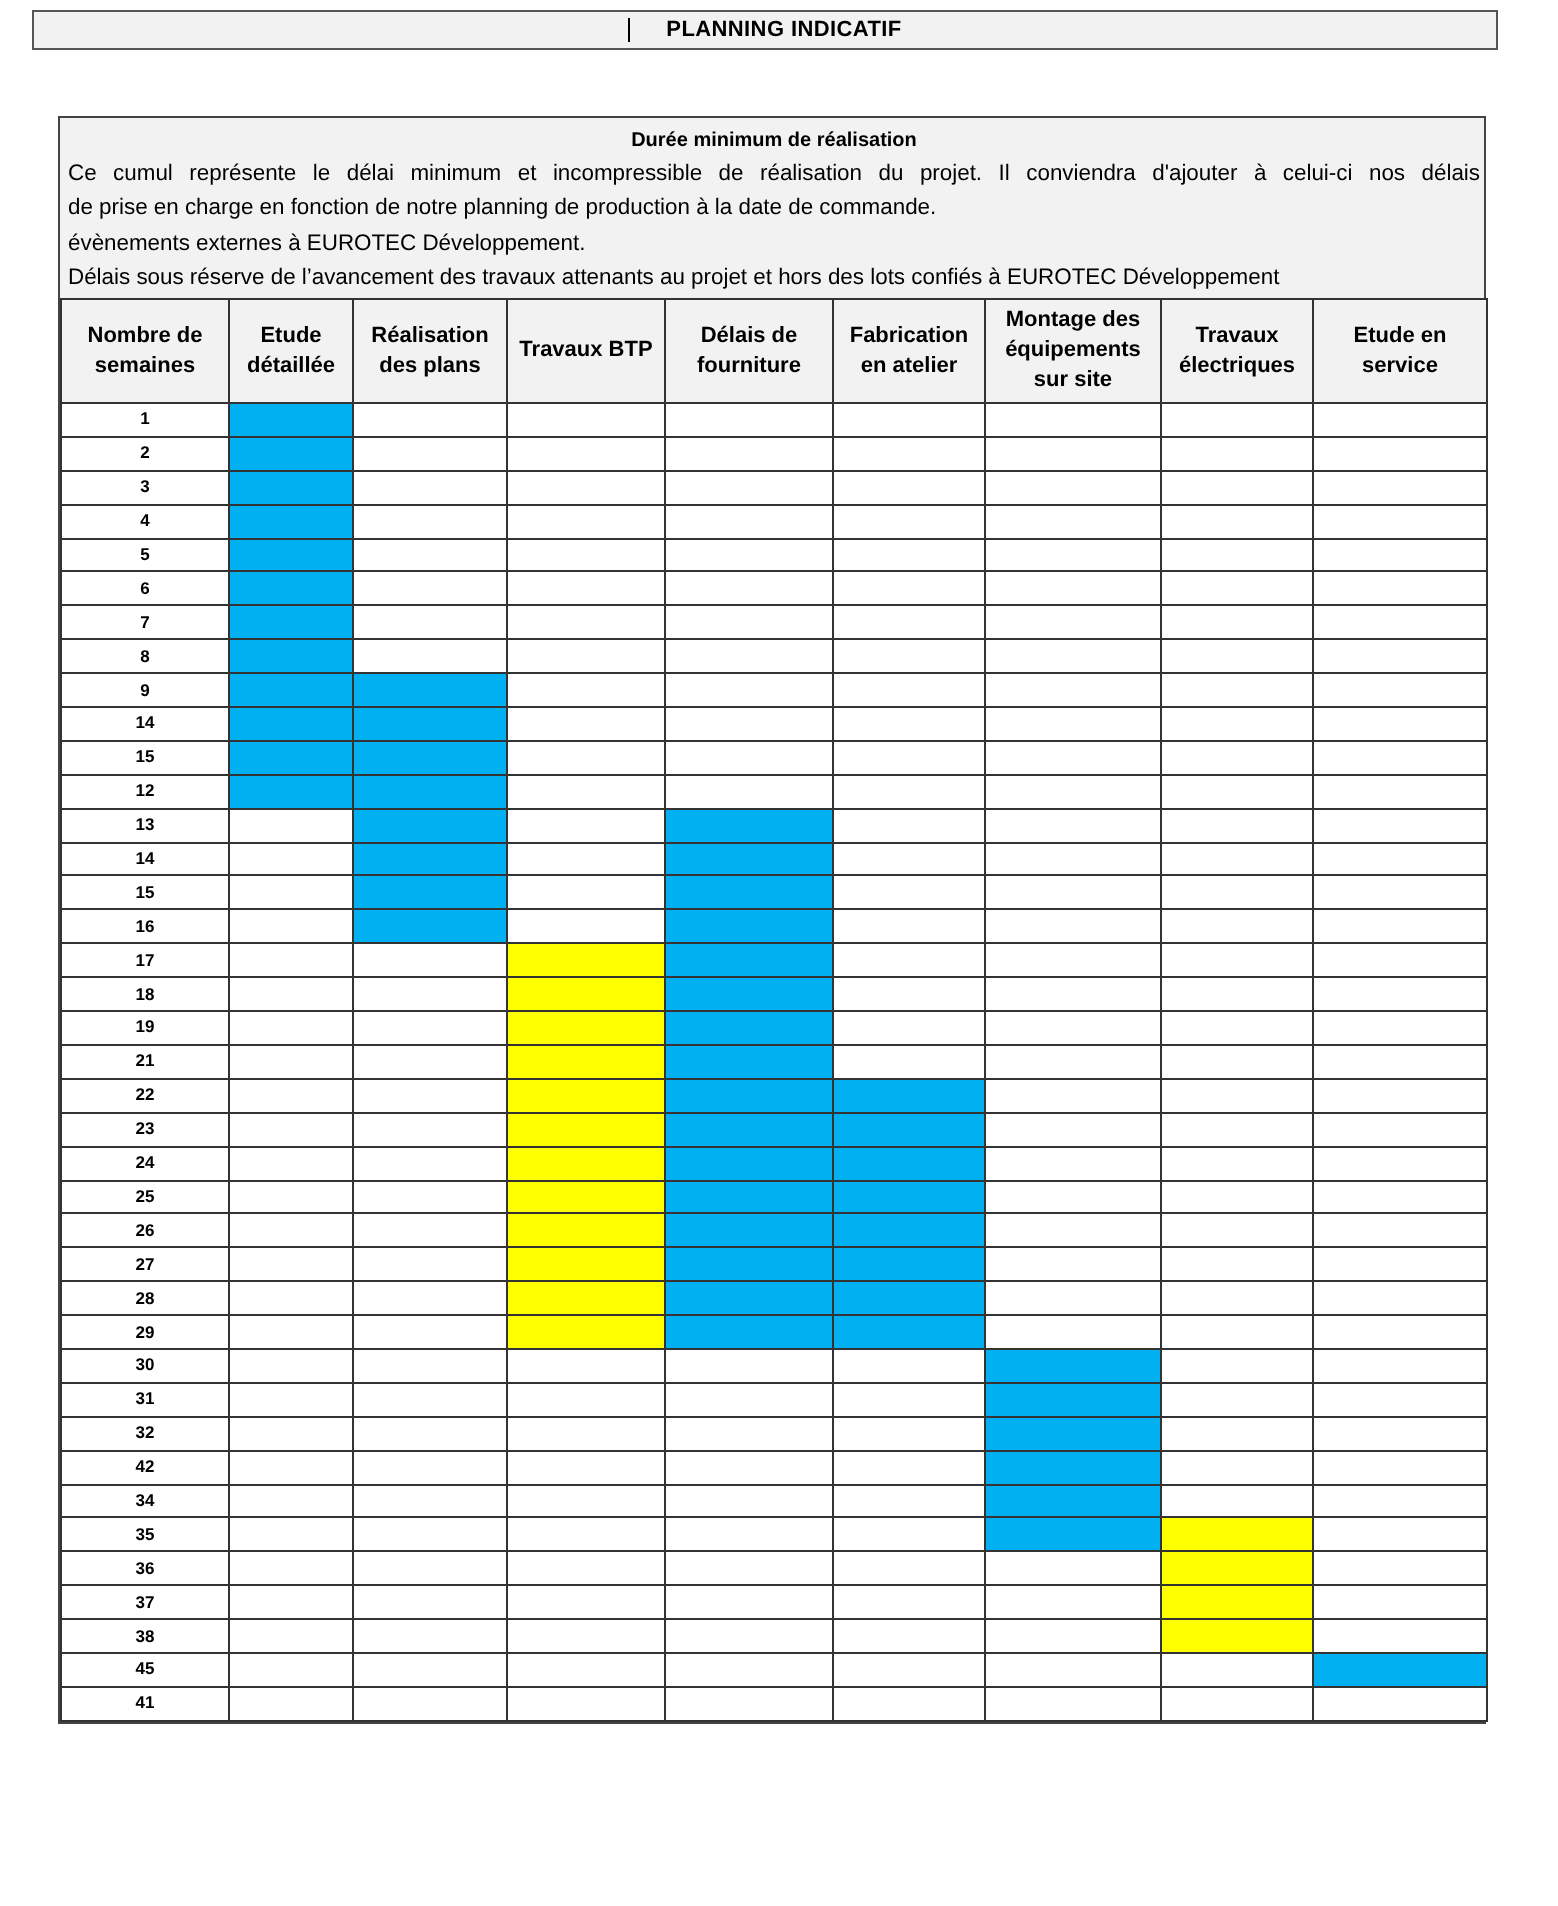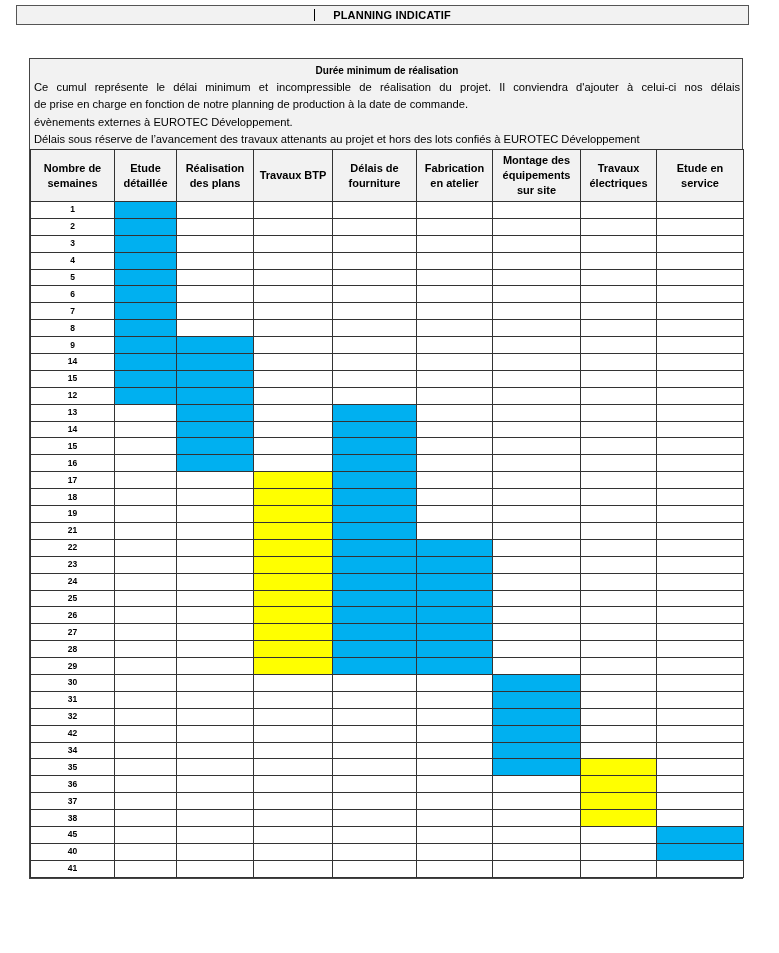--- a/index.html
+++ b/index.html
@@ -479,31 +479,20 @@
           <td></td>
           <td></td>
           <td></td>
           <td></td>
           <td></td>
           <td></td>
           <td></td>
           <td class="blue"></td>
         </tr>
         <tr>
-          <td>40</td>
-          <td></td>
-          <td></td>
-          <td></td>
-          <td></td>
-          <td></td>
-          <td></td>
-          <td></td>
-          <td class="blue"></td>
-        </tr>
-        <tr>
           <td>41</td>
           <td></td>
           <td></td>
           <td></td>
           <td></td>
           <td></td>
           <td></td>
           <td></td>
           <td></td>
         </tr>

